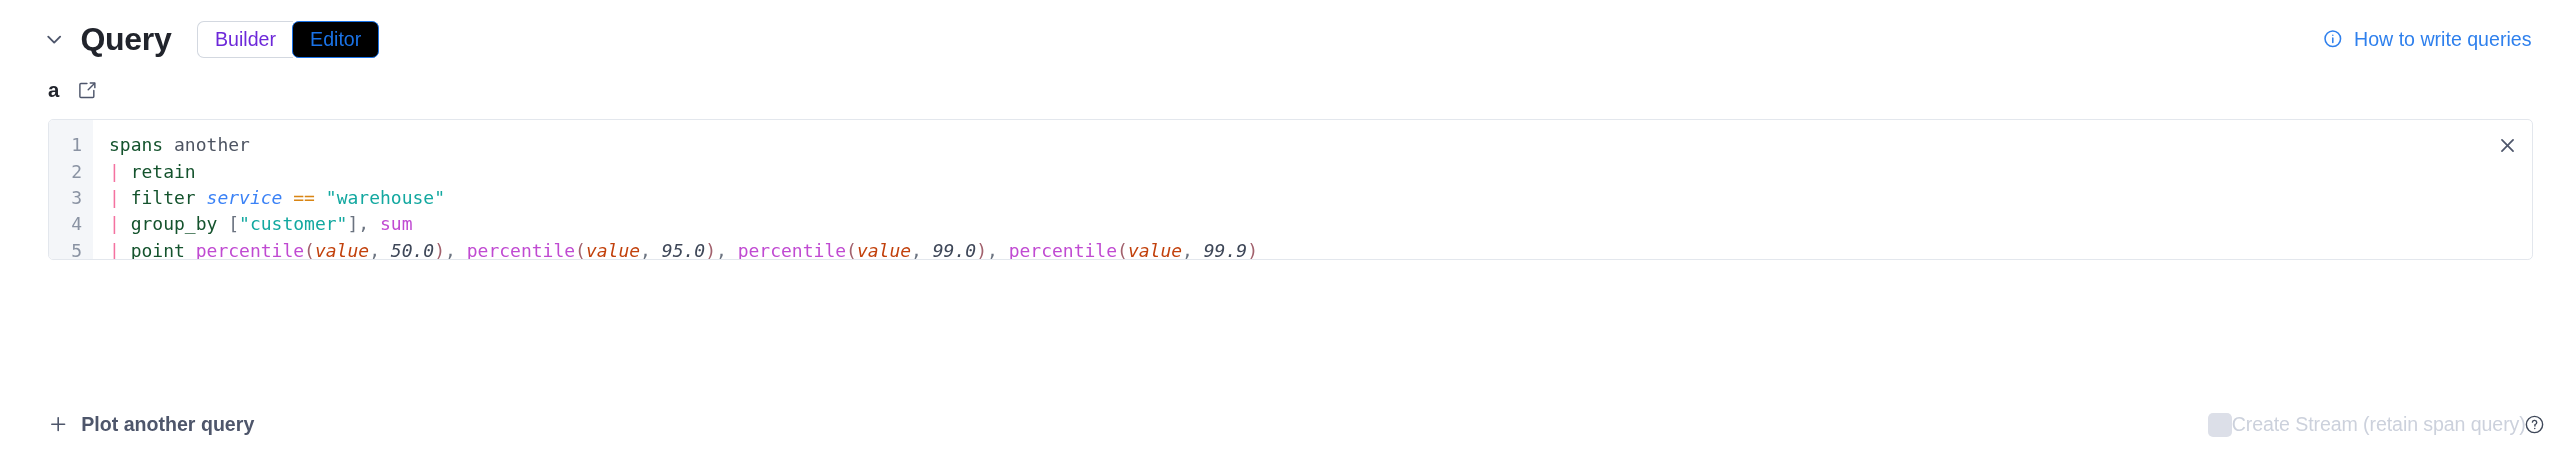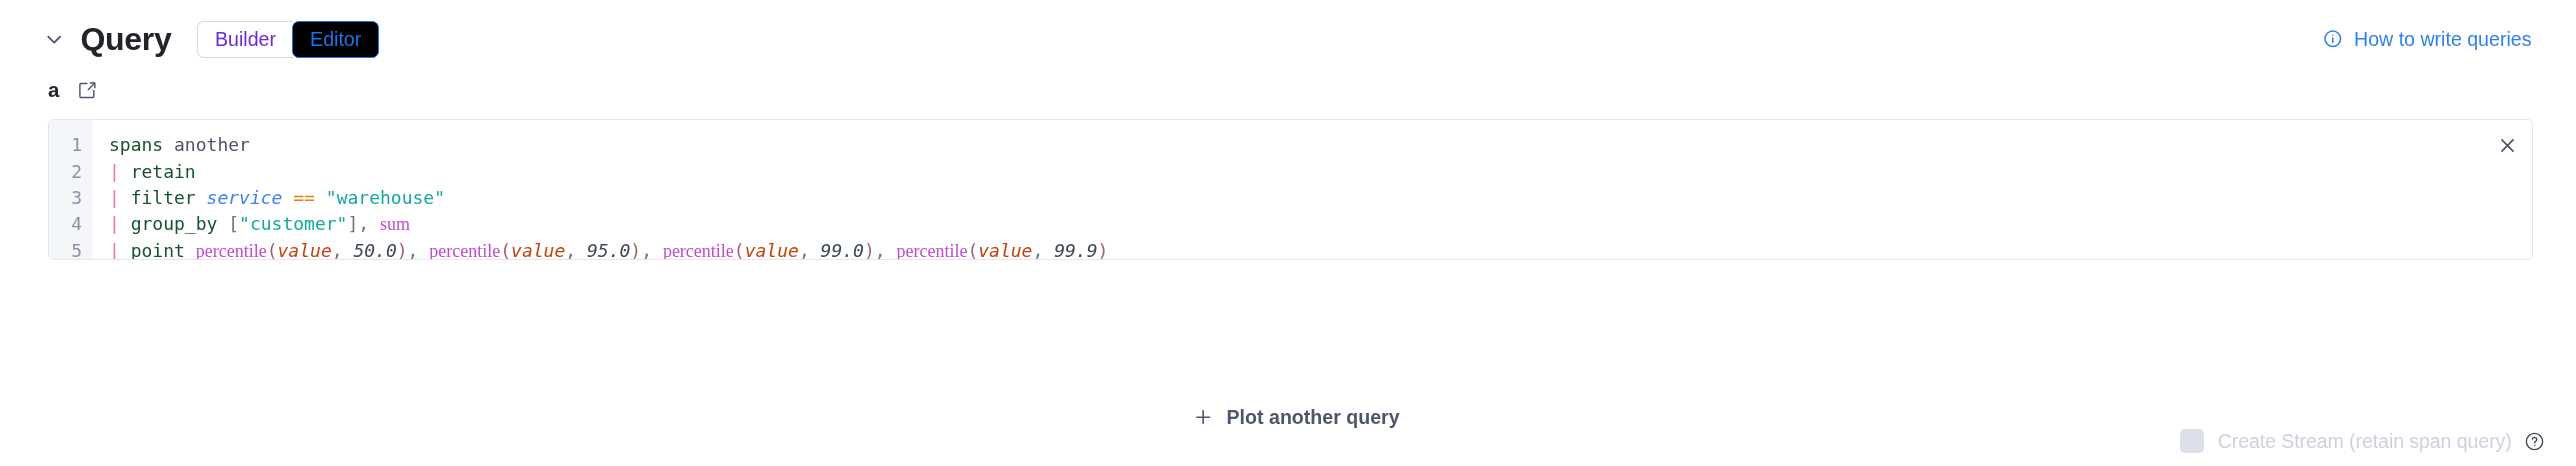--- a/index.html
+++ b/index.html
@@ -166,21 +166,21 @@
     line-height: 26.4px;
     white-space: pre;
     color: #3e4758;
   }
   .tok-cmd    { color: #14532d; }
   .tok-pipe   { color: #f472a0; }
   .tok-field  { color: #3b82f6; font-style: italic; }
   .tok-arg    { color: #c2410c; font-style: italic; }
   .tok-op     { color: #d98514; }
   .tok-str    { color: #13a8a0; }
-  .tok-fn     { color: #c04ad2; font-family: Liberation Serif, serif; }
+  .tok-fn     { color: #c04ad2; }
   .tok-num    { color: #3e4758; font-style: italic; }
   .tok-punct  { color: #6b7380; }
   .tok-paren  { color: #a2616d; }
   .tok-plain  { color: #4d5462; }
 
   .close-x {
     position: absolute;
     top: 12.8px;
     right: 12px;
     width: 25.6px;
@@ -203,39 +203,38 @@
   .footer {
     position: absolute;
     left: 0;
     right: 0;
     bottom: 24px;
     height: 37px;
     display: flex;
     align-items: center;
     padding: 0 31px 0 48px;
     box-sizing: border-box;
-    flex-direction: column;
   }
   .plot-btn {
     display: flex;
     align-items: center;
     gap: 12.8px;
     font-size: 19.6px;
     font-weight: bold;
     color: #4e566b;
     cursor: pointer;
     white-space: nowrap;
   }
   .plus-ico { display: flex; align-items: center; }
 
   .stream-group {
     margin-left: auto;
     display: flex;
     align-items: center;
-    gap: 14px;
+    gap: 0;
     white-space: nowrap;
   }
   .chk {
     width: 24px;
     height: 24px;
     border-radius: 5.1px;
     background: #dcdfe8;
     flex: 0 0 24px;
   }
   .stream-label {

